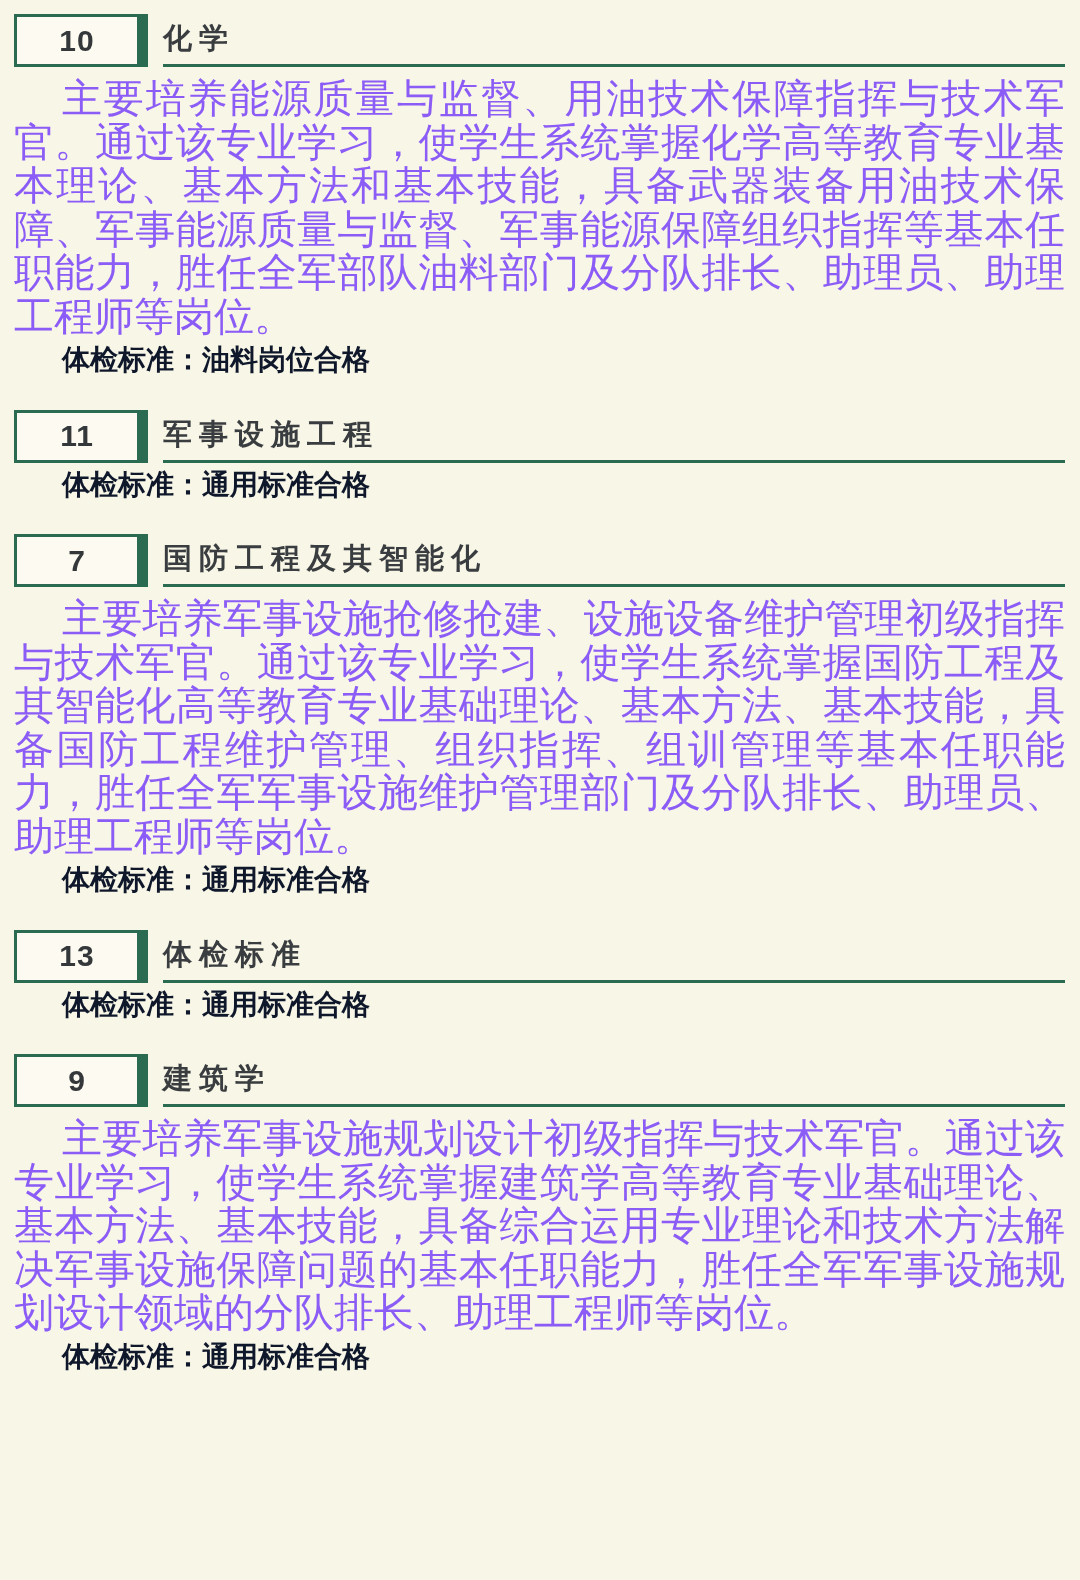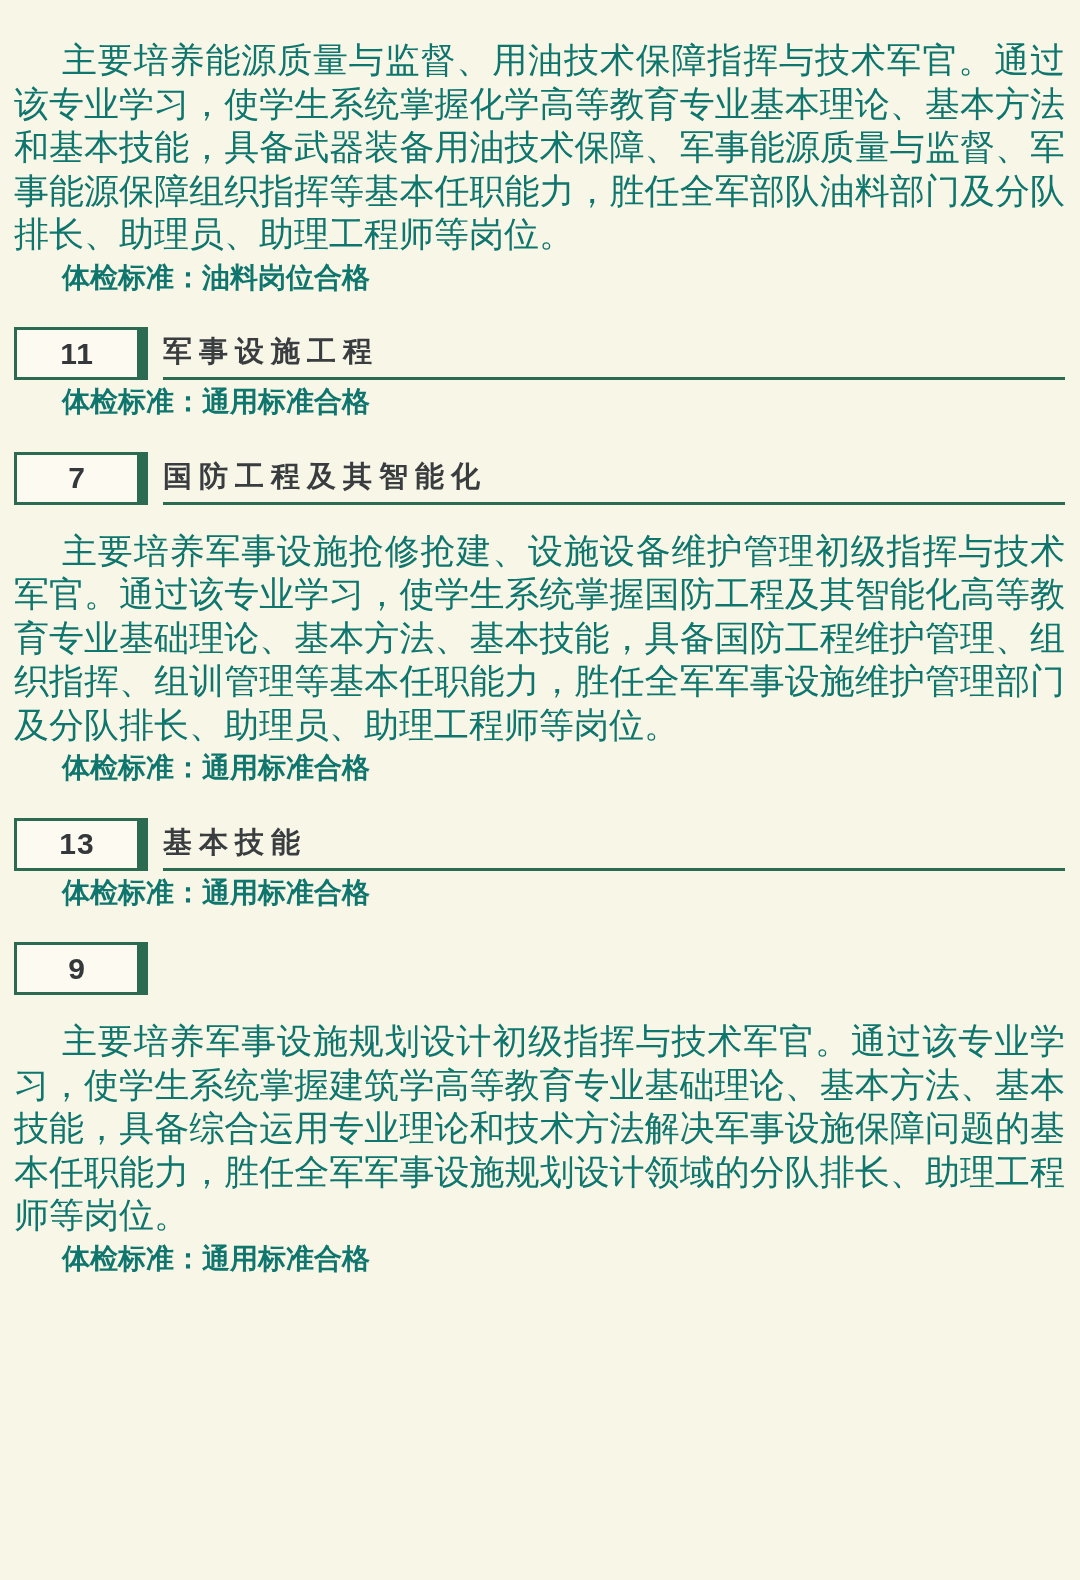--- a/index.html
+++ b/index.html
@@ -42,42 +42,50 @@
     align-items: center;
   }
   .title {
     font-size: 29px;
     font-weight: bold;
     color: #393d3f;
     letter-spacing: 7px;
     white-space: nowrap;
   }
   .desc {
-    margin-top: 24px;
-    font-size: 35px;
+    margin-top: 10px;
+    font-size: 40px;
     line-height: 43.5px;
-    color: #0f766e;
+    color: #8b5cf6;
     text-align: justify;
     text-justify: inter-character;
     text-indent: 48px;
   }
   .standard {
     font-size: 28px;
     line-height: 43.5px;
     font-weight: bold;
-    color: #0f766e;
+    color: #0f172a;
     text-indent: 48px;
   }
 </style>
 </head>
 <body>
 
 <div class="page">
 
   <div class="section">
+    <div class="header">
+      <div class="badge">
+        <span class="badge-num">10</span>
+      </div>
+      <div class="title-wrap">
+        <span class="title">化学</span>
+      </div>
+    </div>
     <p class="desc">主要培养能源质量与监督、用油技术保障指挥与技术军官。通过该专业学习，使学生系统掌握化学高等教育专业基本理论、基本方法和基本技能，具备武器装备用油技术保障、军事能源质量与监督、军事能源保障组织指挥等基本任职能力，胜任全军部队油料部门及分队排长、助理员、助理工程师等岗位。</p>
     <p class="standard"><span>体检标准：</span><span>油料岗位合格</span></p>
   </div>
 
   <div class="section">
     <div class="header">
       <div class="badge">
         <span class="badge-num">11</span>
       </div>
       <div class="title-wrap">
@@ -99,29 +107,32 @@
     <p class="desc">主要培养军事设施抢修抢建、设施设备维护管理初级指挥与技术军官。通过该专业学习，使学生系统掌握国防工程及其智能化高等教育专业基础理论、基本方法、基本技能，具备国防工程维护管理、组织指挥、组训管理等基本任职能力，胜任全军军事设施维护管理部门及分队排长、助理员、助理工程师等岗位。</p>
     <p class="standard"><span>体检标准：</span><span>通用标准合格</span></p>
   </div>
 
   <div class="section">
     <div class="header">
       <div class="badge">
         <span class="badge-num">13</span>
       </div>
       <div class="title-wrap">
-        <span class="title">基本技能</span>
+        <span class="title">体检标准</span>
       </div>
     </div>
     <p class="standard"><span>体检标准：</span><span>通用标准合格</span></p>
   </div>
 
   <div class="section">
     <div class="header">
       <div class="badge">
         <span class="badge-num">9</span>
       </div>
+      <div class="title-wrap">
+        <span class="title">建筑学</span>
+      </div>
     </div>
     <p class="desc">主要培养军事设施规划设计初级指挥与技术军官。通过该专业学习，使学生系统掌握建筑学高等教育专业基础理论、基本方法、基本技能，具备综合运用专业理论和技术方法解决军事设施保障问题的基本任职能力，胜任全军军事设施规划设计领域的分队排长、助理工程师等岗位。</p>
     <p class="standard"><span>体检标准：</span><span>通用标准合格</span></p>
   </div>
 
 </div>
 
 </body></html>

